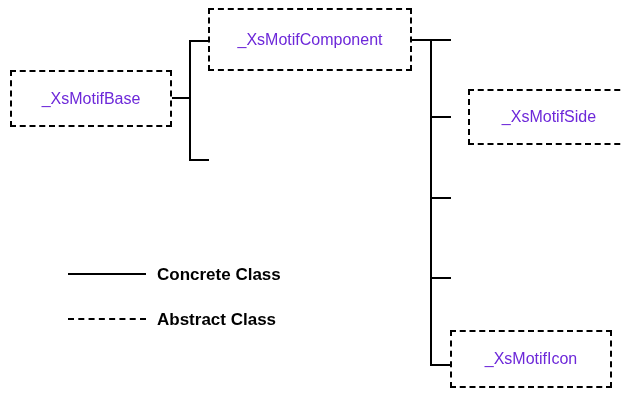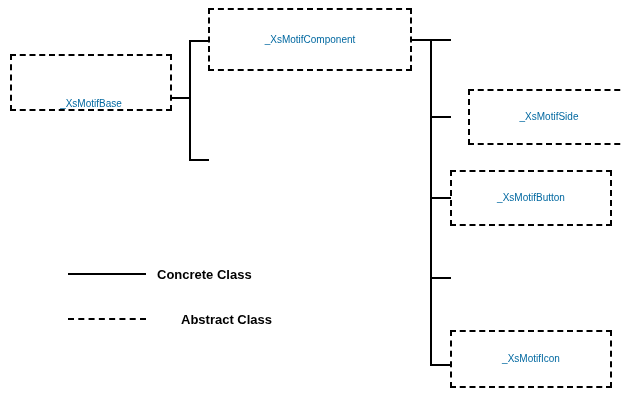--- a/index.html
+++ b/index.html
@@ -24,24 +24,24 @@
   .node {
     position: absolute;
     box-sizing: border-box;
     border: 2px dashed #000000;
     background: transparent;
     display: flex;
     align-items: center;
     justify-content: center;
   }
   .node-label {
-    font-size: 10px;
+    font-size: 16px;
     line-height: 1;
     letter-spacing: 0px;
-    color: #0369a1;
+    color: #6d28d9;
     white-space: nowrap;
   }
   .connector {
     position: absolute;
     background: #000000;
   }
   .conn-v { width: 2px; }
   .conn-h { height: 2px; }
 
   
@@ -65,21 +65,21 @@
     margin-right: 11px;
     flex: 0 0 auto;
   }
   .swatch-solid {
     border-top: 2px solid #000000;
   }
   .swatch-dashed {
     border-top: 2px dashed #000000;
   }
   .legend-text {
-    font-size: 13px;
+    font-size: 17px;
     font-weight: bold;
     color: #000000;
     white-space: nowrap;
     line-height: 1;
   }
 </style>
 </head>
 <body>
 
 <div id="diagram">
@@ -95,50 +95,47 @@
   <div class="connector conn-h" style="left:412px; top:39px; width:20px;"></div>
 
   <div class="connector conn-v" style="left:430px; top:39px; height:327px;"></div>
 
   <div class="connector conn-h" style="left:430px; top:39px; width:21px;"></div>
   <div class="connector conn-h" style="left:430px; top:116px; width:21px;"></div>
   <div class="connector conn-h" style="left:430px; top:197px; width:21px;"></div>
   <div class="connector conn-h" style="left:430px; top:277px; width:21px;"></div>
   <div class="connector conn-h" style="left:430px; top:364px; width:21px;"></div>
 
-  <div class="node" style="left:10px; top:54px; width:162px; height:57px;align-items:flex-end;">
+  <div class="node" style="left:10px; top:70px; width:162px; height:57px;">
     <span class="node-label">_XsMotifBase</span>
   </div>
 
   <div class="node" style="left:208px; top:8px; width:204px; height:63px;">
     <span class="node-label">_XsMotifComponent</span>
   </div>
 
 
 
   <div class="node" style="left:468px; top:89px; width:162px; height:56px;justify-content:center;">
     <span class="node-label">_XsMotifSide</span>
   </div>
 
-  <div class="node" style="left:450px; top:170px; width:162px; height:56px;">
-    <span class="node-label">_XsMotifButton</span>
-  </div>
 
 
   <div class="node" style="left:450px; top:330px; width:162px; height:58px;">
     <span class="node-label">_XsMotifIcon</span>
   </div>
 
   <div id="legend">
 
     <div class="legend-row" style="top:4px;">
       <span class="legend-swatch swatch-solid"></span>
       <span class="legend-text">Concrete Class</span>
     </div>
 
-    <div class="legend-row" style="top:49px;gap:24px;">
+    <div class="legend-row" style="top:49px;">
       <span class="legend-swatch swatch-dashed"></span>
       <span class="legend-text">Abstract Class</span>
     </div>
 
   </div>
 
 </div>
 
 </body></html>

